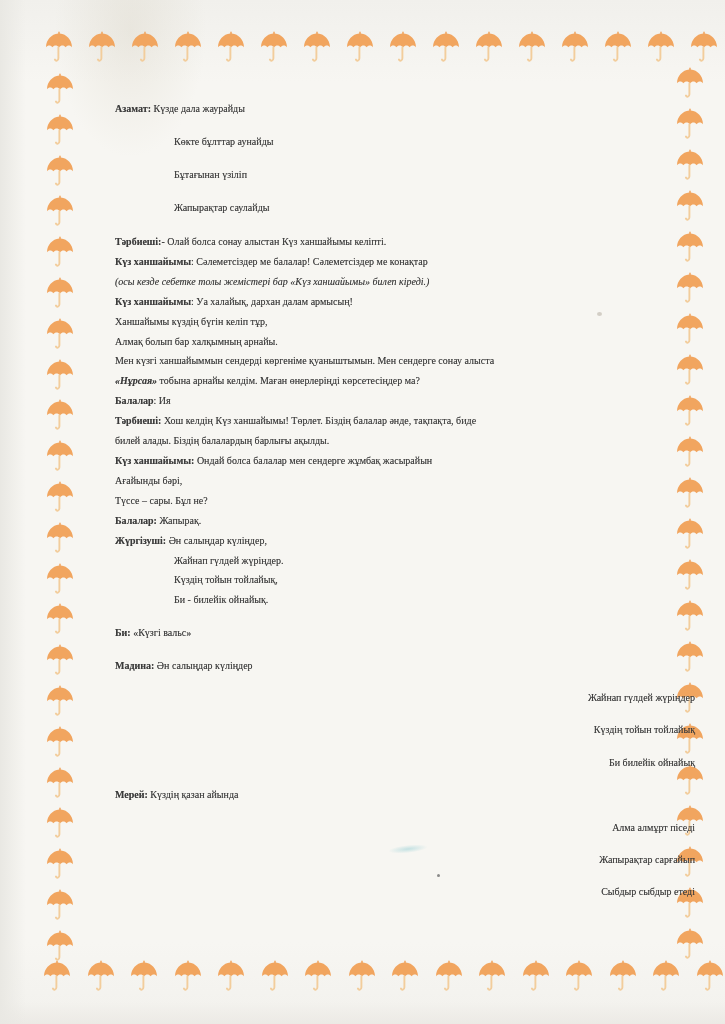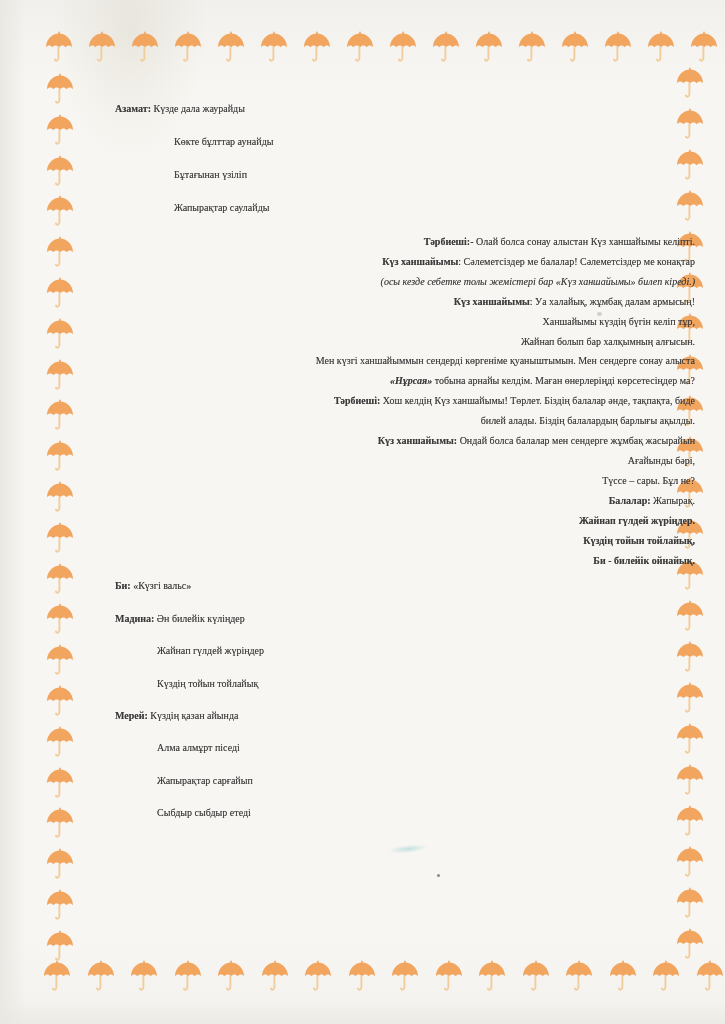--- a/index.html
+++ b/index.html
@@ -21,27 +21,27 @@
   .umbrella{position:absolute;width:28px;height:34px;}
   .umbrella svg{display:block;width:100%;height:100%;}
 
   #content{
     position:absolute;left:115px;top:92px;width:580px;
     color:#3b3b3b;font-size:10px;
     text-shadow:0 0 0.5px rgba(70,70,70,0.55);
   }
   .line{white-space:nowrap;}
   .block-verse-1 .line{line-height:33px;}
-  .block-prose{margin-top:8px;text-align:right;}
+  .block-prose{margin-top:8px;}
   .block-prose .line{line-height:19.9px;}
-  .block-verse-2{margin-top:0;}
+  .block-verse-2{margin-top:7px;}
   .block-verse-2 .line{line-height:32.4px;}
   .ind1{padding-left:59px;}
-  .ind2{padding-left:59px;font-weight:bold;}
-  .ind3{padding-left:42px;}
+  .ind2{padding-left:59px;}
+  .ind3{padding-left:42px;text-align:right;}
   .s-bold{font-weight:700;}
   .s-italic{font-style:italic;}
   .s-bold-italic{font-weight:700;font-style:italic;}
 
   
   .artifact{position:absolute;pointer-events:none;}
   #artifact-teal{
     left:388px;top:845px;width:40px;height:8px;border-radius:50%;
     background:radial-gradient(ellipse, rgba(110,190,200,0.38), rgba(110,190,200,0) 70%);
     transform:rotate(-6deg);
@@ -517,40 +517,43 @@
     <div class="block block-verse-1">
       <div class="line"><span class="s-bold">Азамат:</span><span> Күзде дала жаурайды</span></div>
       <div class="line ind1"><span>Көкте бұлттар аунайды</span></div>
       <div class="line ind1"><span>Бұтағынан үзіліп</span></div>
       <div class="line ind1"><span>Жапырақтар саулайды</span></div>
     </div>
     <div class="block block-prose">
       <div class="line"><span class="s-bold">Тәрбиеші:-</span><span> Олай болса сонау алыстан Күз ханшайымы келіпті.</span></div>
       <div class="line"><span class="s-bold">Күз ханшайымы</span><span>: Сәлеметсіздер ме балалар! Сәлеметсіздер ме конақтар</span></div>
       <div class="line"><span class="s-italic">(осы кезде себетке толы жемістері бар «Күз ханшайымы» билеп кіреді.)</span></div>
-      <div class="line"><span class="s-bold">Күз ханшайымы</span><span>: Уа халайық, жұмбақ далам армысың!</span></div>
+      <div class="line"><span class="s-bold">Күз ханшайымы</span><span>: Уа халайық, дархан далам армысың!</span></div>
       <div class="line"><span>Ханшайымы күздің бүгін келіп тұр,</span></div>
-      <div class="line"><span>Жайнап болып бар халқымның алғысын.</span></div>
+      <div class="line"><span>Алмақ болып бар халқымның арнайы.</span></div>
       <div class="line"><span>Мен күзгі ханшайыммын сендерді көргеніме қуаныштымын. Мен сендерге сонау алыста</span></div>
       <div class="line"><span class="s-bold-italic">«Нұрсая»</span><span> тобына арнайы келдім. Маған өнерлеріңді көрсетесіңдер ма?</span></div>
+      <div class="line"><span class="s-bold">Балалар</span><span>: Ия</span></div>
       <div class="line"><span class="s-bold">Тәрбиеші:</span><span> Хош келдің Күз ханшайымы! Төрлет. Біздің балалар әнде, тақпақта, биде</span></div>
       <div class="line"><span>билей алады. Біздің балалардың барлығы ақылды.</span></div>
       <div class="line"><span class="s-bold">Күз ханшайымы:</span><span> Ондай болса балалар мен сендерге жұмбақ жасырайын</span></div>
       <div class="line"><span>Ағайынды бәрі,</span></div>
       <div class="line"><span>Түссе – сары. Бұл не?</span></div>
       <div class="line"><span class="s-bold">Балалар:</span><span> Жапырақ.</span></div>
+      <div class="line"><span class="s-bold">Жүргізуші:</span><span> Ән салыңдар күліңдер,</span></div>
       <div class="line ind2"><span>Жайнап гүлдей жүріңдер.</span></div>
       <div class="line ind2"><span>Күздің тойын тойлайық,</span></div>
       <div class="line ind2"><span>Би - билейік ойнайық.</span></div>
     </div>
     <div class="block block-verse-2">
       <div class="line"><span class="s-bold">Би:</span><span> «Күзгі вальс»</span></div>
-      <div class="line"><span class="s-bold">Мадина:</span><span> Ән билейік күліңдер</span></div>
+      <div class="line"><span class="s-bold">Мадина:</span><span> Ән салыңдар күліңдер</span></div>
       <div class="line ind3"><span>Жайнап гүлдей жүріңдер</span></div>
       <div class="line ind3"><span>Күздің тойын тойлайық</span></div>
+      <div class="line ind3"><span>Би билейік ойнайық</span></div>
       <div class="line"><span class="s-bold">Мерей:</span><span>  Күздің қазан айында</span></div>
       <div class="line ind3"><span>Алма алмұрт піседі</span></div>
       <div class="line ind3"><span>Жапырақтар сарғайып</span></div>
       <div class="line ind3"><span>Сыбдыр сыбдыр етеді</span></div>
     </div>
   </div>
 
 <div id="artifact-teal" class="artifact"></div>
 <div id="artifact-dot" class="artifact"></div>
 <div id="artifact-speck" class="artifact"></div>

